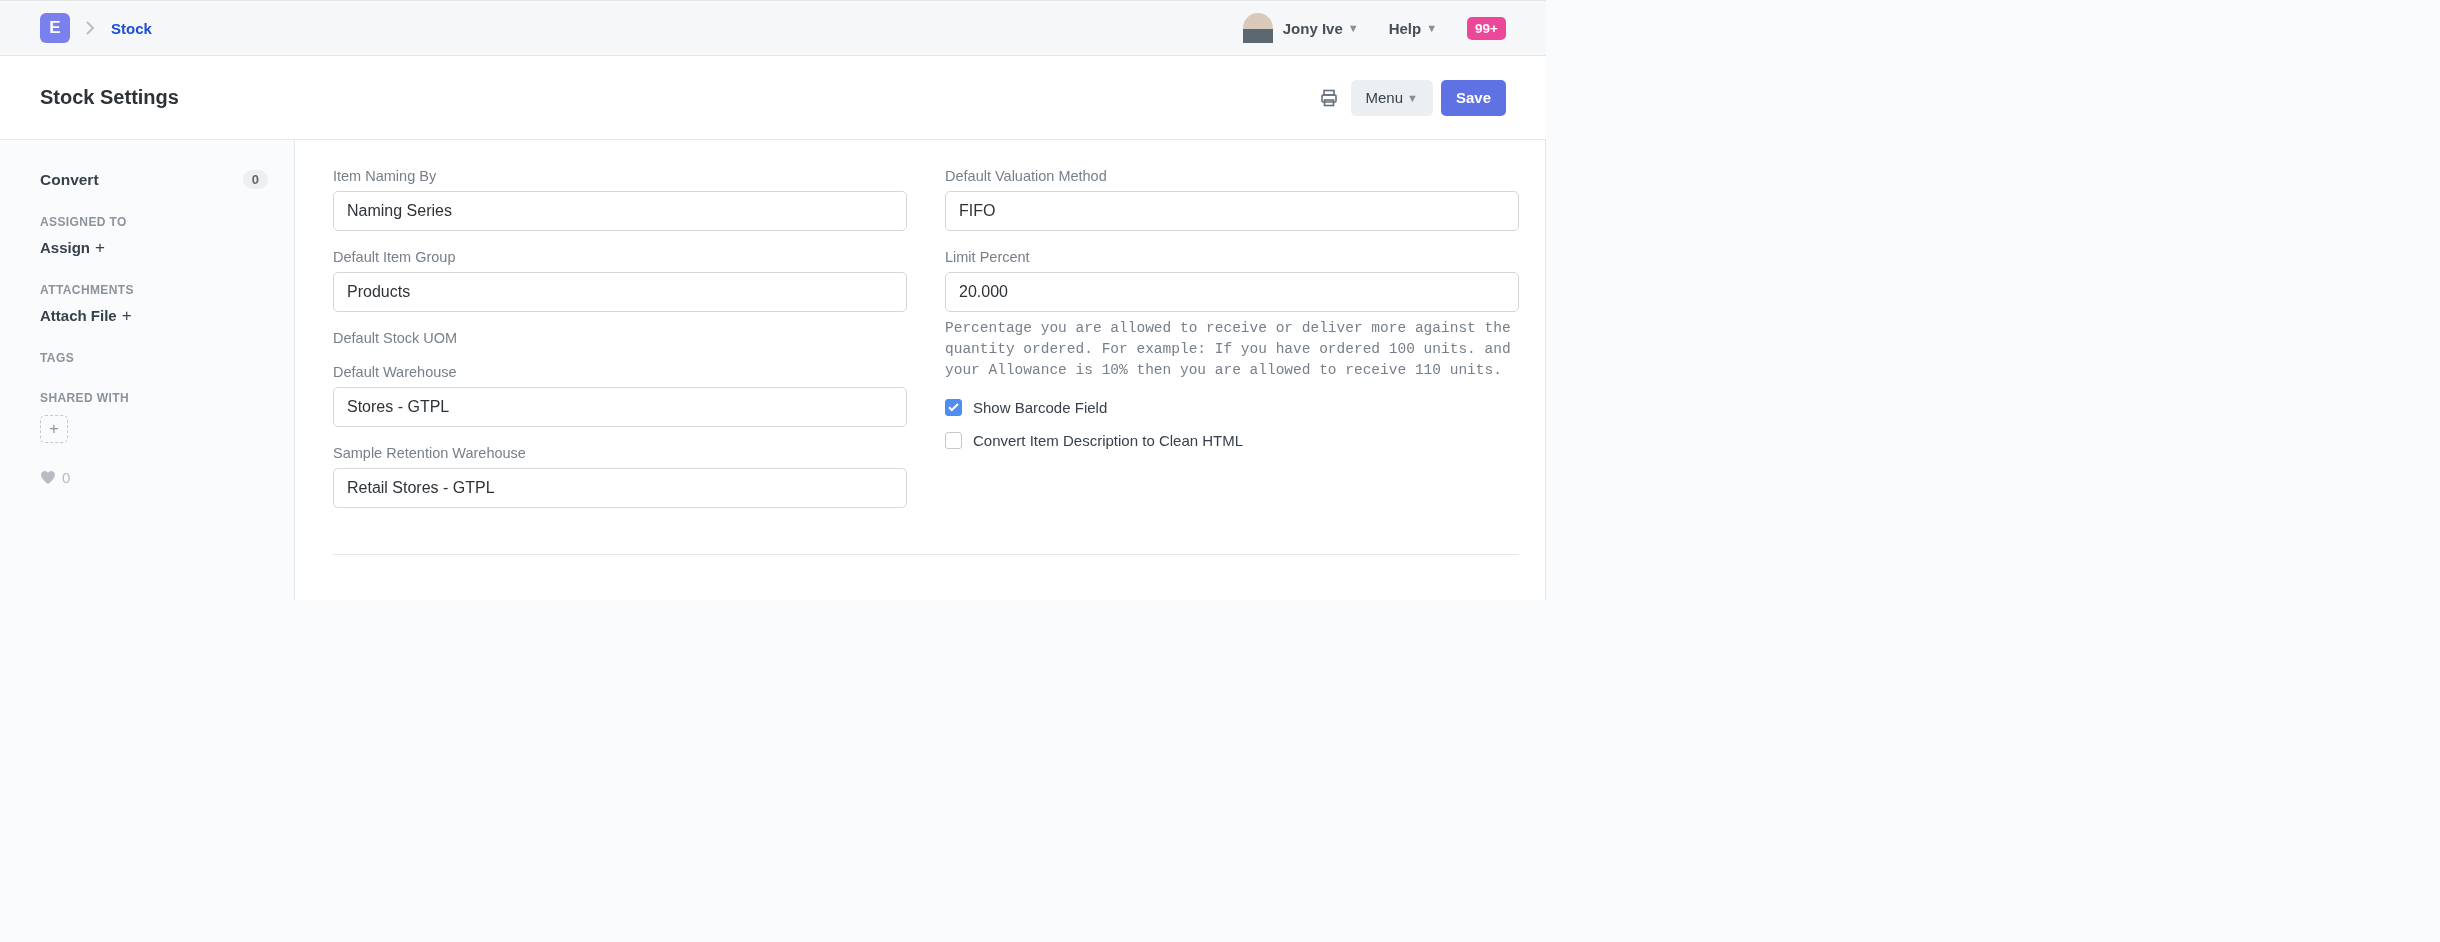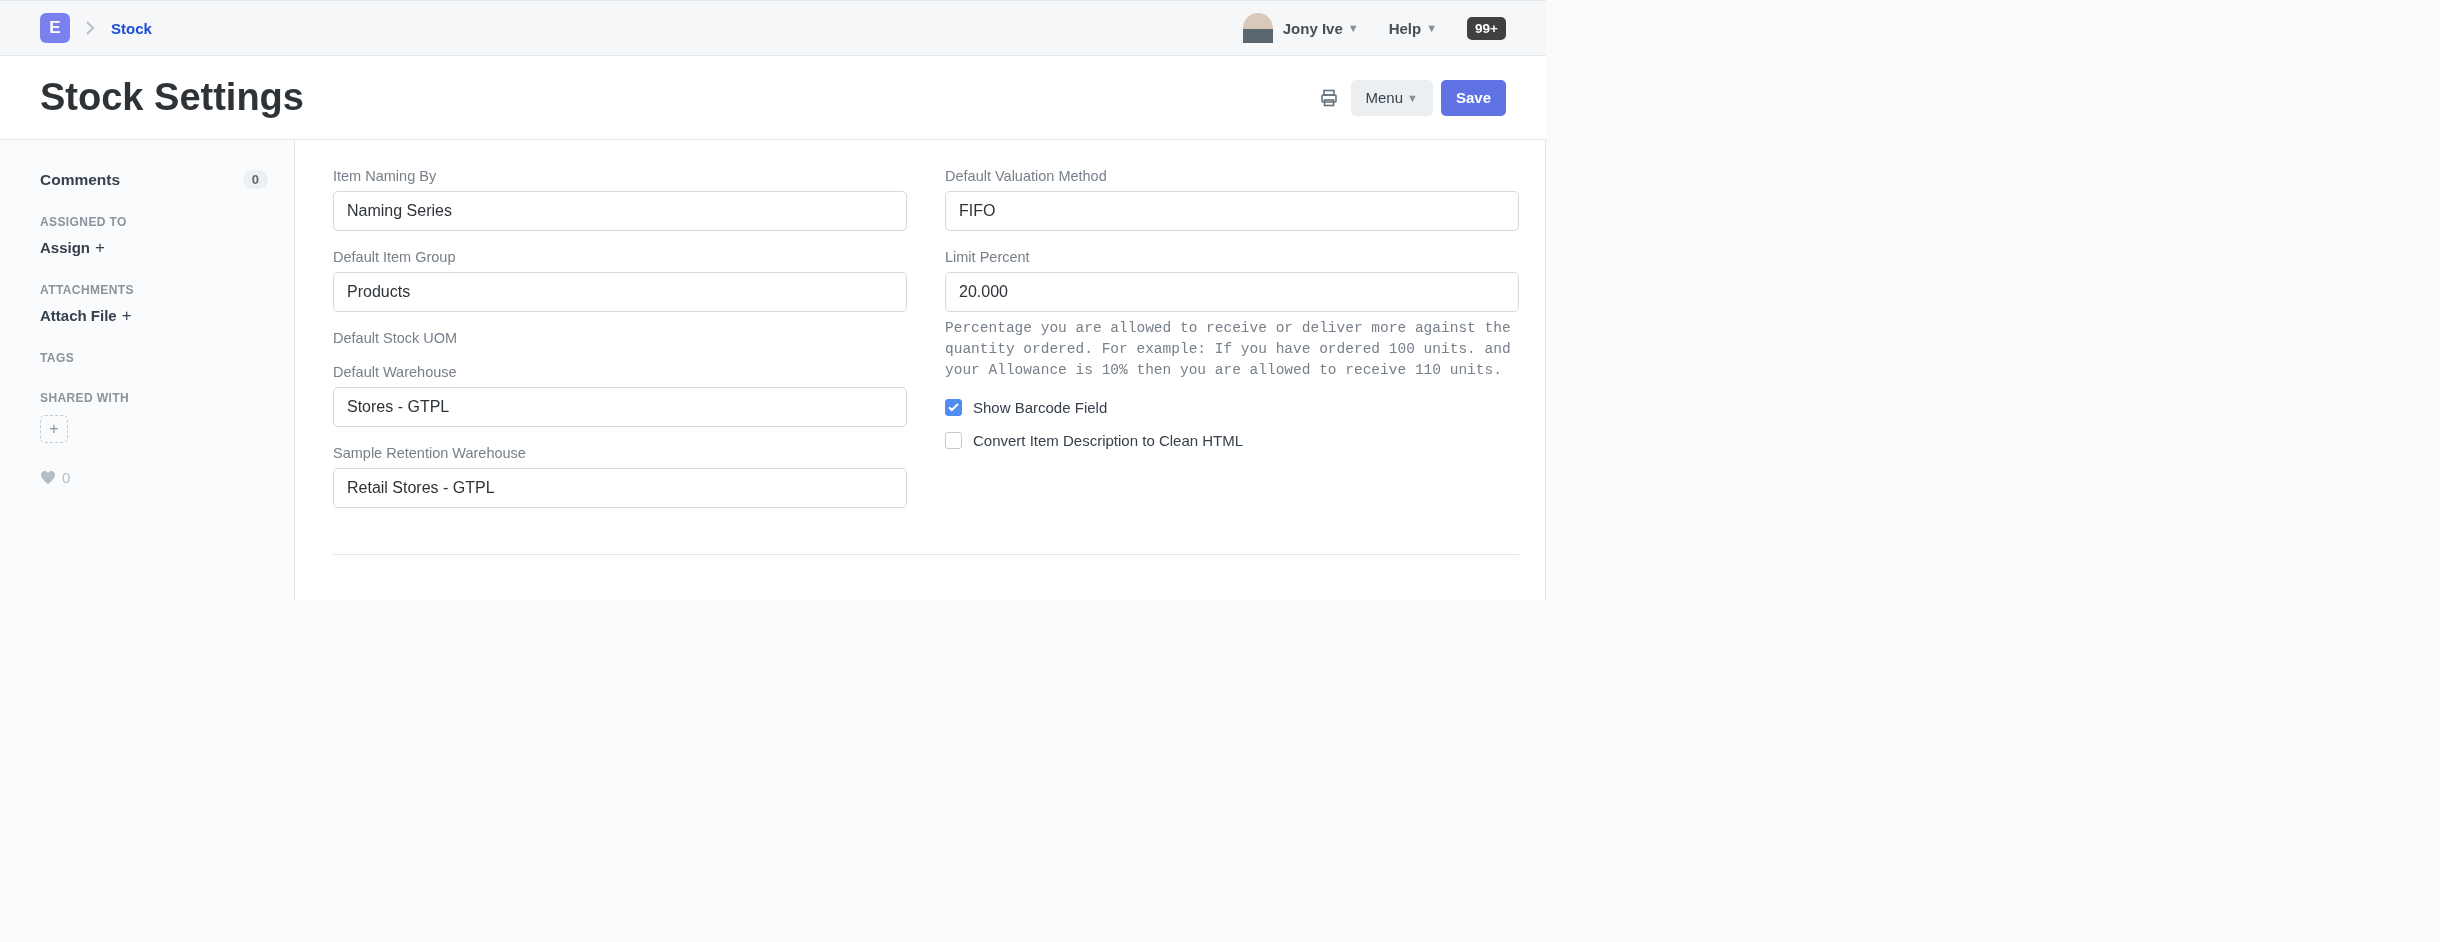--- a/index.html
+++ b/index.html
@@ -14,25 +14,25 @@
   .topbar-spacer { flex:1; }
   .search-wrap { position:relative; width:380px; }
   .search-input { width:100%; height:36px; border:1px solid #d9dde1; border-radius:5px; padding:0 36px 0 14px; font-size:14.5px; color:#36414c; background:#fff; }
   .search-input::placeholder { color:#99a2ac; }
   .search-icon { position:absolute; right:10px; top:8px; color:#65707b; }
   .user-block { display:flex; align-items:center; margin-left:44px; cursor:pointer; }
   .avatar { width:30px; height:30px; border-radius:50% 50% 0 0; background:linear-gradient(#d9c9bb 55%, #5a6770 55%); margin-right:10px; }
   .user-name { font-size:15px; font-weight:600; color:#464e57; }
   .caret { margin-left:5px; color:#868f98; font-size:11px; }
   .help-link { margin-left:30px; font-size:15px; font-weight:600; color:#464e57; cursor:pointer; display:flex; align-items:center; }
-  .notif-badge { margin-left:30px; background:#404040; color:#fff; font-weight:700; font-size:13.5px; padding:4px 8px; border-radius:5px; }
+  .notif-badge { margin-left:30px; background:#ec4899; color:#fff; font-weight:700; font-size:13.5px; padding:4px 8px; border-radius:5px; }
 
   
   .titlebar { height:84px; border-bottom:1px solid #e3e7ea; display:flex; align-items:center; padding:0 40px; background:#fff; }
-  .page-title { font-size:38px; font-weight:700; color:#2e3338; }
+  .page-title { font-size:20px; font-weight:700; color:#2e3338; }
   .titlebar-actions { margin-left:auto; display:flex; align-items:center; gap:8px; }
   .icon-btn { width:28px; height:28px; display:flex; align-items:center; justify-content:center; color:#65707b; cursor:pointer; }
   .btn { height:36px; border-radius:5px; font-size:15px; font-weight:500; display:inline-flex; align-items:center; padding:0 15px; cursor:pointer; border:none; }
   .btn-default { background:#eceff2; color:#36414c; }
   .btn-primary { background:#5e72e4; color:#fff; font-weight:600; }
 
   
   .layout { display:flex; }
   .sidebar { width:294px; padding:30px 26px 30px 40px; }
   .side-section { margin-bottom:26px; }
@@ -102,21 +102,21 @@
     </button>
     <button class="btn btn-primary">Save</button>
   </div>
 </div>
 
 <div class="layout">
 
   <aside class="sidebar">
     <div class="side-section">
       <div class="side-line">
-        <span class="side-strong">Comments</span>
+        <span class="side-strong">Convert</span>
         <span class="count-pill">0</span>
       </div>
     </div>
     <div class="side-section">
       <div class="side-label-sm">ASSIGNED TO</div>
       <span class="side-action">
         <span>Assign</span>
         <span class="plus">+</span>
       </span>
     </div>

